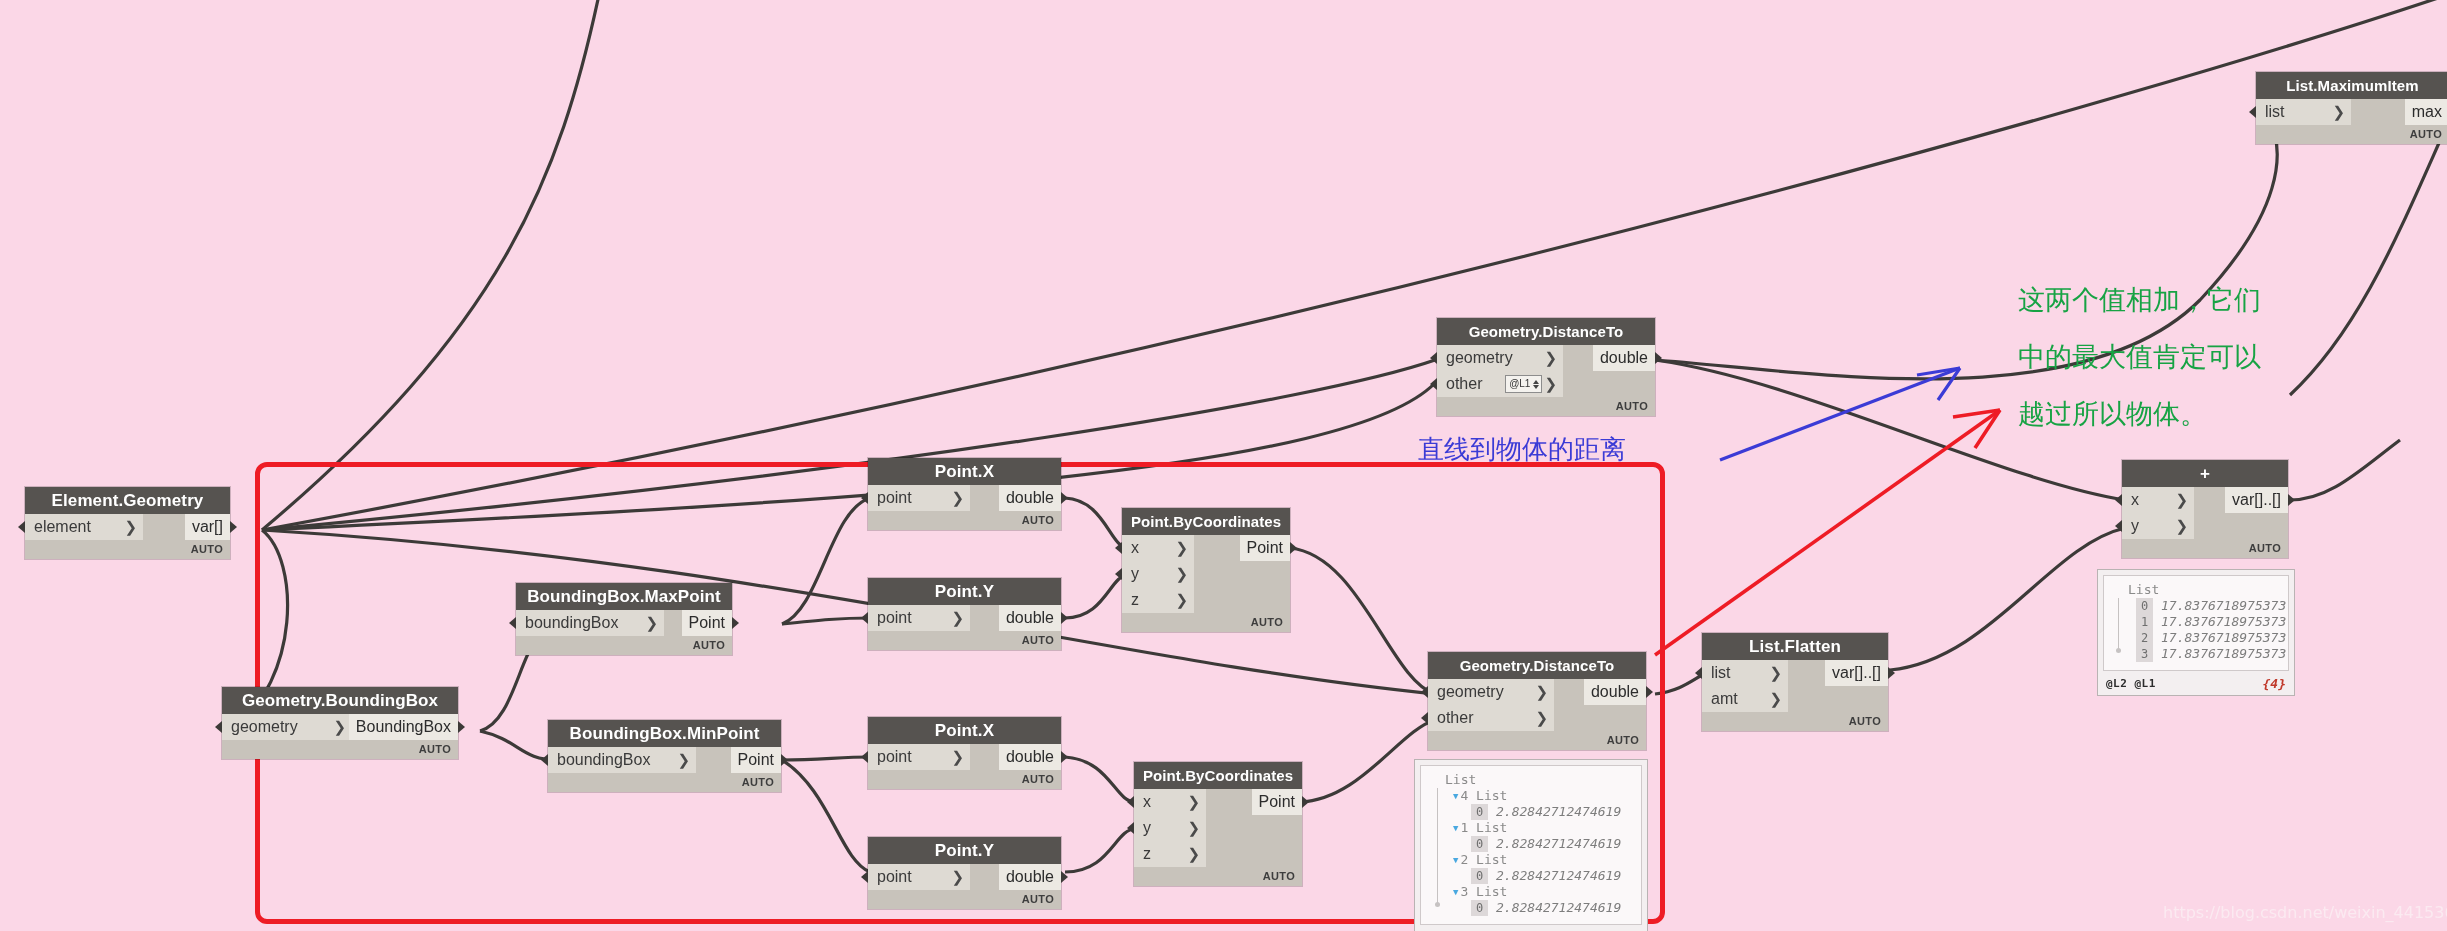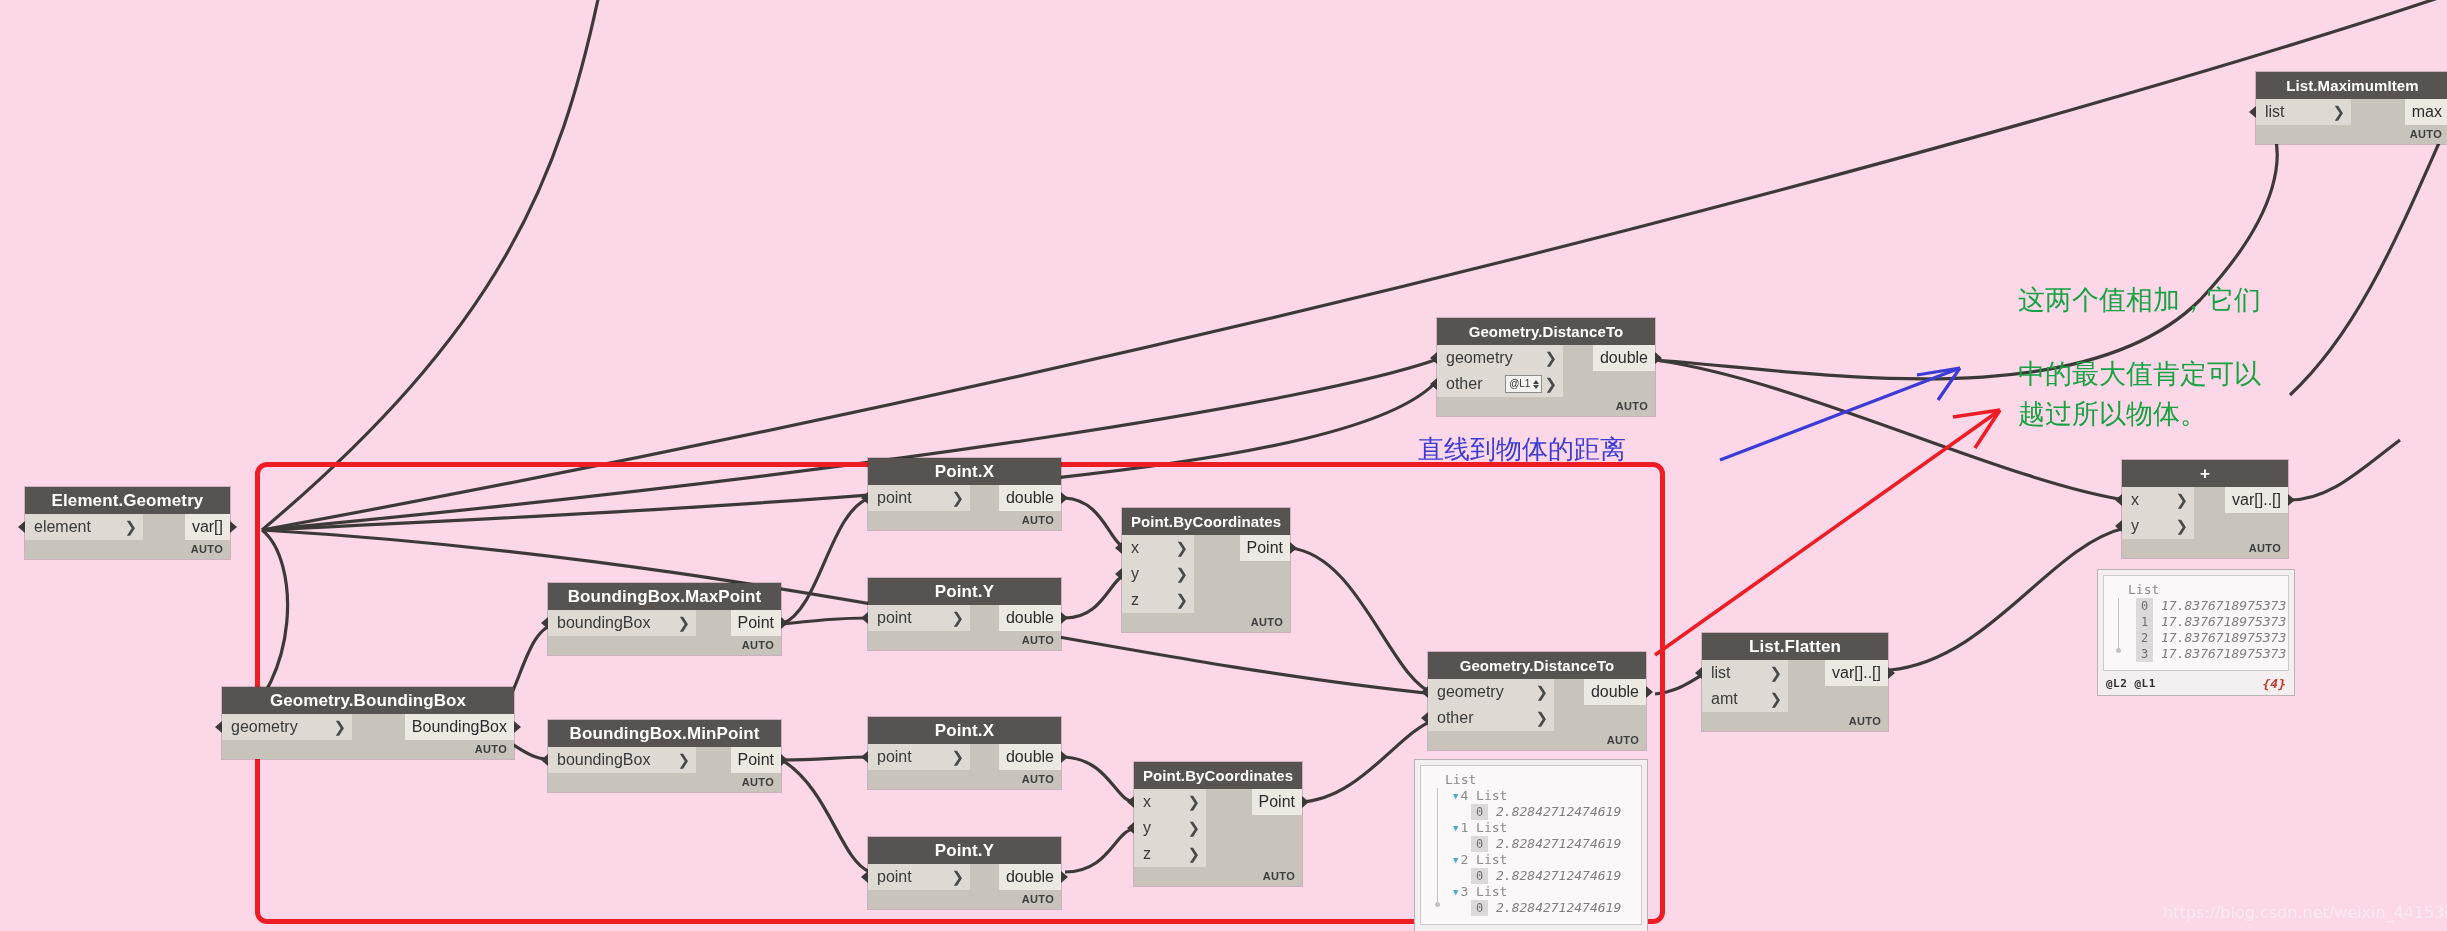--- a/index.html
+++ b/index.html
@@ -149,39 +149,39 @@
         </div>
         <div class="out">
           <span>var[]</span>
           <span class="nub outp"></span>
         </div>
       </div>
     </div>
     <div class="foot">AUTO</div>
   </div>
 
-  <div class="node" style="left:222px;top:687px;width:292px;">
+  <div class="node" style="left:222px;top:687px;width:236px;">
     <div class="hdr">Geometry.BoundingBox</div>
     <div class="body">
       <div class="port">
         <div class="nub inp"></div>
         <div class="pin" style="width:130px;">
           <span class="lbl">geometry</span>
           <span class="chev">❯</span>
         </div>
         <div class="out">
           <span>BoundingBox</span>
           <span class="nub outp"></span>
         </div>
       </div>
     </div>
     <div class="foot">AUTO</div>
   </div>
 
-  <div class="node" style="left:548px;top:583px;width:233px;">
+  <div class="node" style="left:516px;top:583px;width:216px;">
     <div class="hdr">BoundingBox.MaxPoint</div>
     <div class="body">
       <div class="port">
         <div class="nub inp"></div>
         <div class="pin" style="width:148px;">
           <span class="lbl">boundingBox</span>
           <span class="chev">❯</span>
         </div>
         <div class="out">
           <span>Point</span>
@@ -541,19 +541,19 @@
     </div>
     <div class="pfoot">
       <span class="lac">@L2 @L1</span>
       <span class="cnt">{4}</span>
     </div>
   </div>
 
   <div class="anno" style="left:1418px;top:432px;font-size:26px;color:#3b3bd6;">直线到物体的距离</div>
 
   <div class="anno" style="left:2018px;top:282px;font-size:27px;color:#17a344;">这两个值相加，它们</div>
-  <div class="anno" style="left:2018px;top:339px;font-size:27px;color:#17a344;margin-top:17px;">中的最大值肯定可以</div>
+  <div class="anno" style="left:2018px;top:339px;font-size:27px;color:#17a344;">中的最大值肯定可以</div>
   <div class="anno" style="left:2018px;top:396px;font-size:27px;color:#17a344;">越过所以物体。</div>
 
 
   <div class="watermark" style="left:2163px;top:903px;">https://blog.csdn.net/weixin_44153630</div>
 
 </div>
 
 </body></html>

